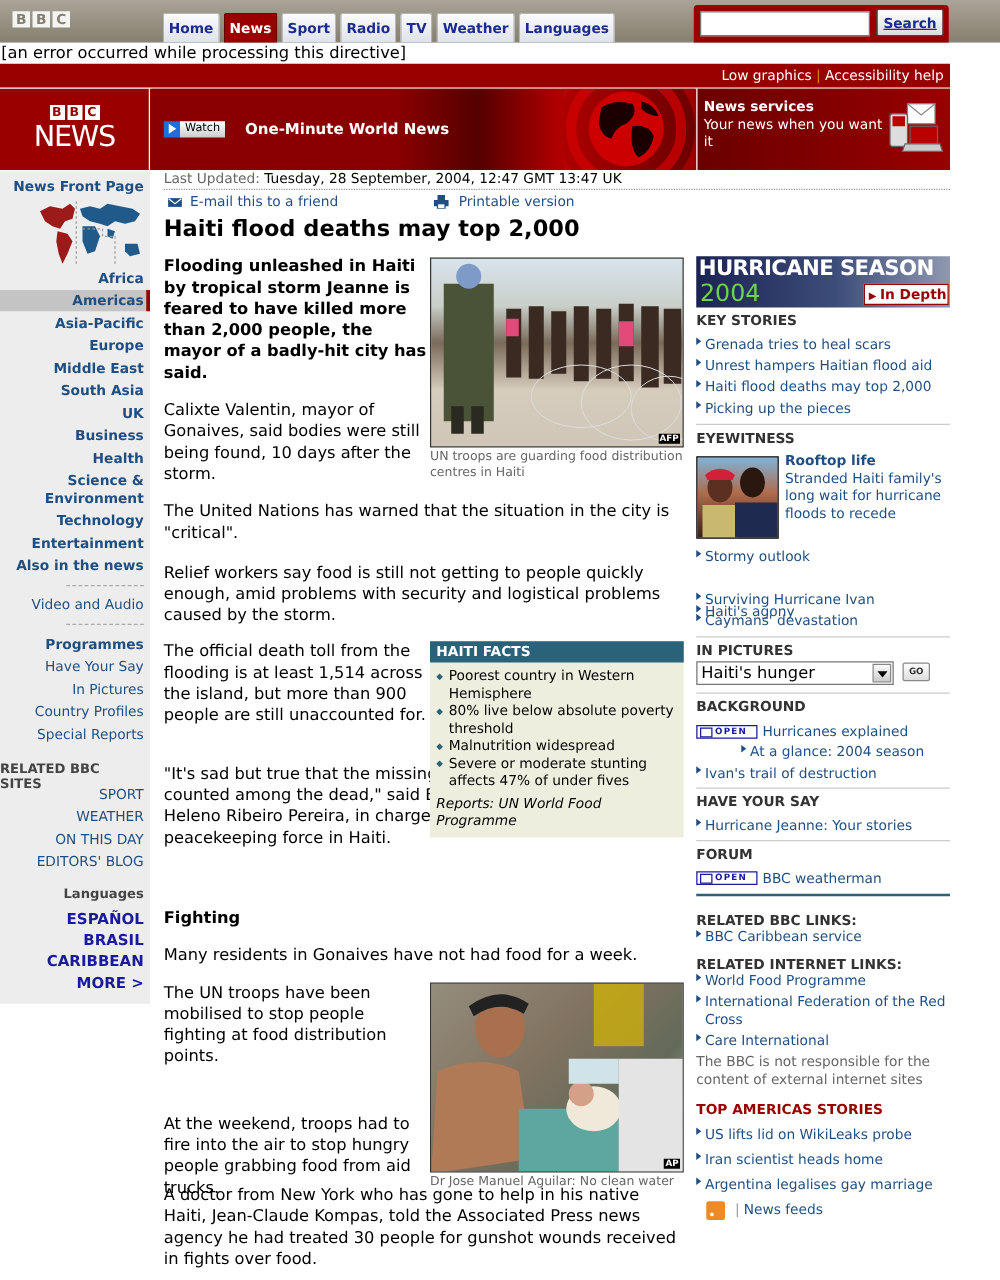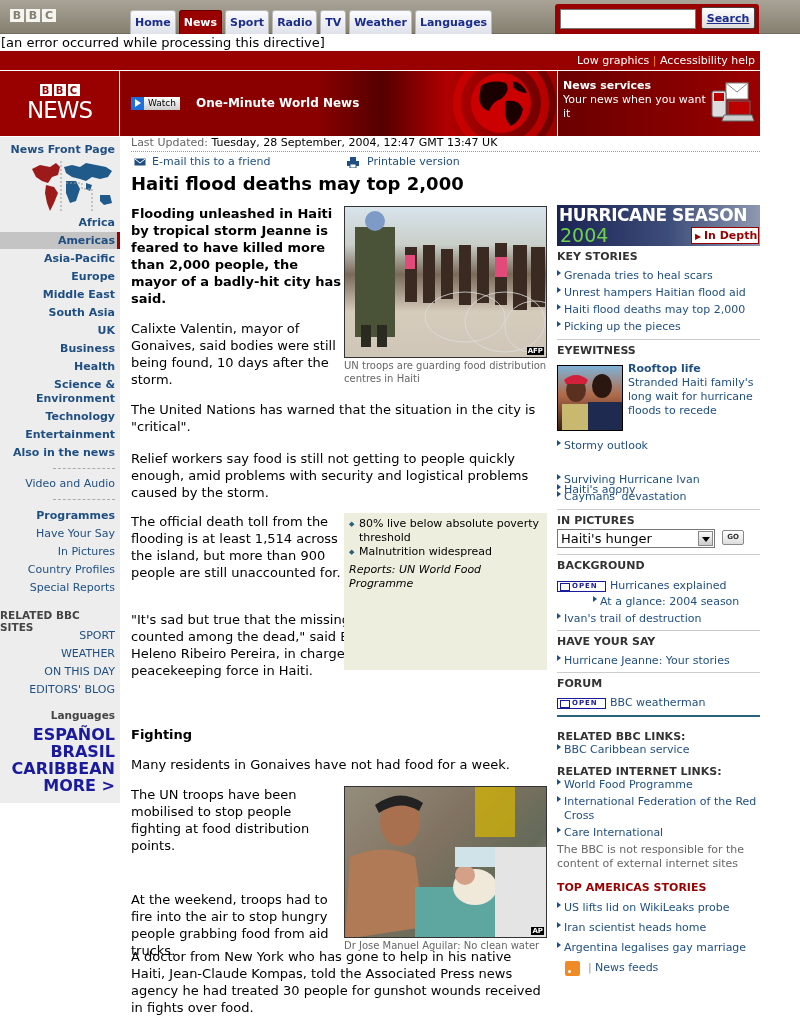--- a/index.html
+++ b/index.html
@@ -36,21 +36,21 @@
   .watch .wtitle { color: #fff; font-weight: bold; font-size: 12px; margin-left: 16px; }
   .services { position: absolute; left: 557px; top: 0; width: 203px; height: 65px; background: linear-gradient(90deg, #6a0000, #990000); border-left: 1px solid #fff; }
   .services .st { position: absolute; left: 5px; top: 8px; color: #fff; font-weight: bold; font-size: 11px; }
   .services .sd { position: absolute; left: 5px; top: 22px; color: #fff; font-size: 11px; width: 145px; line-height: 14px; }
   .services svg { position: absolute; left: 150px; top: 8px; }
 
   
   .leftnav { position: absolute; left: 0; top: 137px; width: 120px; height: 666px; background: #ededed; }
   .leftnav .item { position: absolute; right: 5px; text-align: right; font: bold 11px "DejaVu Sans", sans-serif; color: #1f4f82; line-height: 14px; }
   .leftnav .item.normal { font-weight: normal; }
-  .leftnav .item.lang { color: #1a1a9c; font-size: 16px; }
+  .leftnav .item.lang { color: #1a1a9c; font-size: 12px; }
   .leftnav .hl { position: absolute; left: 0; top: 95px; width: 120px; height: 17px; background: #c4c4c4; }
   .leftnav .hl:after { content: ""; position: absolute; right: 0; top: 0; width: 3px; height: 17px; background: #990000; }
   .leftnav .dash { position: absolute; right: 5px; width: 62px; border-top: 1px dashed #aaa; }
   .leftnav .hdr { position: absolute; right: 5px; font: bold 10.5px "DejaVu Sans", sans-serif; color: #444; }
 
   
   .updated { position: absolute; left: 131px; top: 136px; width: 629px; font-size: 11px; color: #000; border-bottom: 1px dotted #999; height: 16px; }
   .updated .lbl { color: #666; }
   .tools { position: absolute; left: 131px; top: 155px; font-size: 11px; }
   .tools .t { position: absolute; white-space: nowrap; color: #1f4f82; }
@@ -271,23 +271,26 @@
         <ellipse cx="120" cy="110" rx="40" ry="25"></ellipse>
         <ellipse cx="160" cy="115" rx="40" ry="30"></ellipse>
         <ellipse cx="190" cy="120" rx="30" ry="26"></ellipse>
       </g>
   </svg>
   <span class="credit">AFP</span>
 </div>
 <div class="caption" style="left:344px; top:359px; width:205px;">UN troops are guarding food distribution centres in Haiti</div>
 
 <div class="facts">
+  <div class="fh">HAITI FACTS</div>
   <ul>
+    <li>Poorest country in Western Hemisphere</li>
     <li>80% live below absolute poverty threshold</li>
     <li>Malnutrition widespread</li>
+    <li>Severe or moderate stunting affects 47% of under fives</li>
   </ul>
   <div class="src">Reports: UN World Food Programme</div>
 </div>
 
 <div class="pic" style="left:344px; top:786px; width:203px; height:152px; background: linear-gradient(135deg, #8d8676 0%, #6e5a48 40%, #3c4c3c 70%, #ccd0c8 100%);">
   <svg width="203" height="152" viewBox="0 0 203 152">
     <rect x="0" y="0" width="203" height="152" fill="#a09888" opacity="0.4"></rect>
     <ellipse cx="55" cy="35" rx="20" ry="24" fill="#a8704e"></ellipse>
     <path d="M30 18 Q55 0 78 16 L74 24 Q55 12 34 26 Z" fill="#222"></path>
     <path d="M5 70 Q40 55 70 70 L80 140 L0 152 Z" fill="#b07a56"></path>

